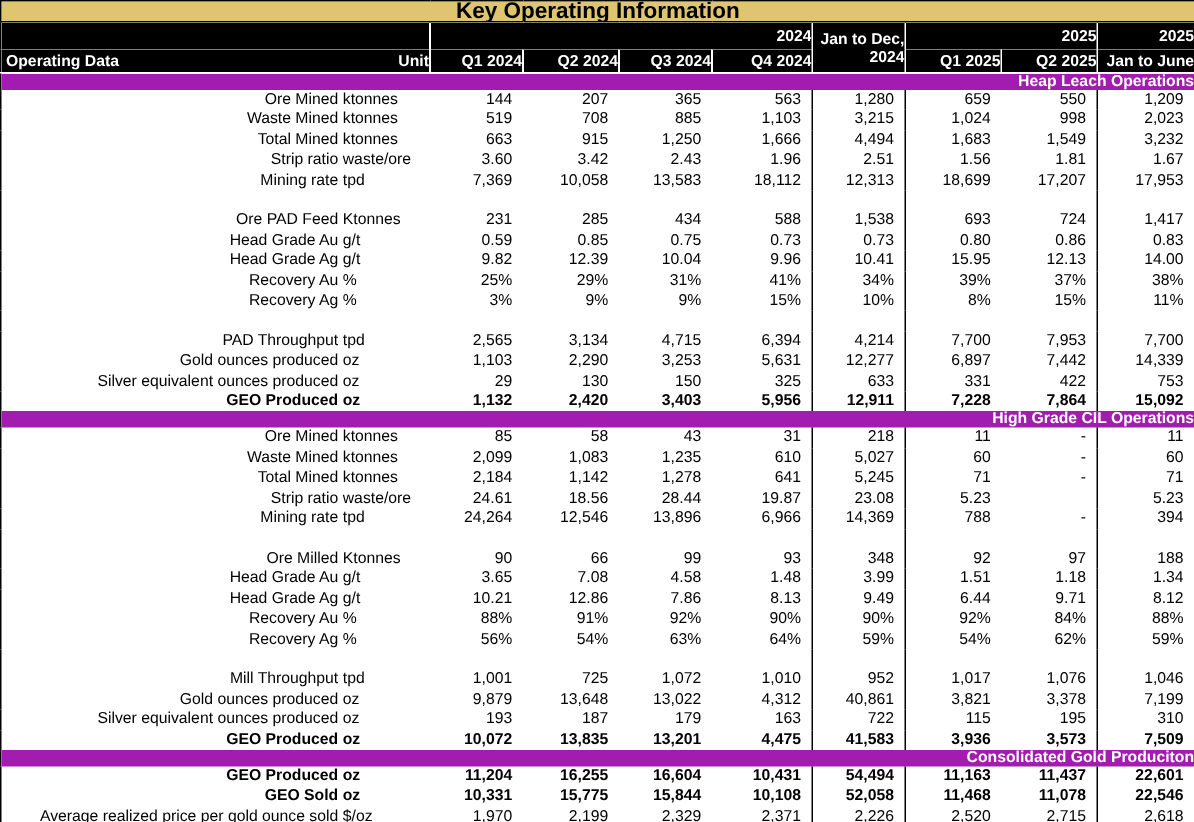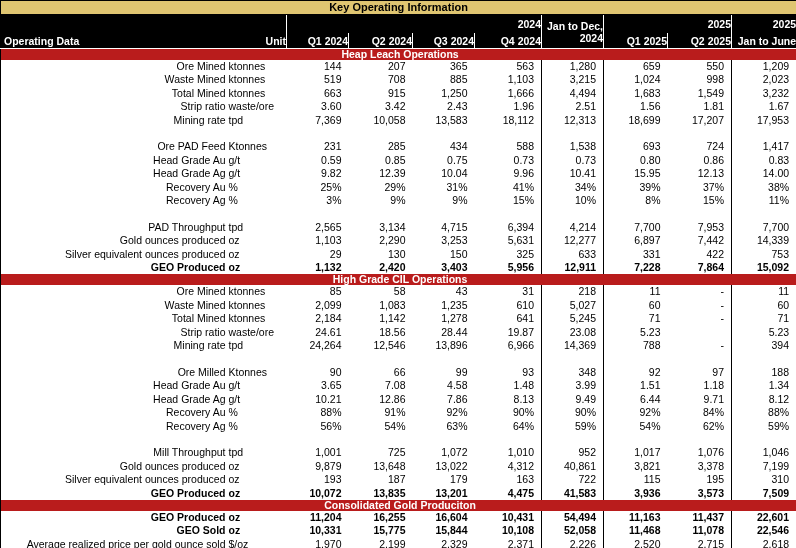--- a/index.html
+++ b/index.html
@@ -5,36 +5,36 @@
   html,body{margin:0;padding:0;background:#fff;}
   body{font-family:"Liberation Sans",sans-serif;color:#000;}
   .sheet{width:796px;height:548px;overflow:hidden;background:#fff;}
   table{width:796px;border-collapse:collapse;table-layout:fixed;
         border-left:1px solid #000;border-right:1px solid #000;border-top:1px solid #000;
         border-bottom:2px solid #000;}
   td{margin:0;padding:0;font-size:10.5px;overflow:hidden;white-space:nowrap;}
 
   
   .title-row td{height:13px;background:#dfc571;border:1px solid #000;
-                text-align:center;font-weight:bold;font-size:11px;line-height:13px;}
+                text-align:center;font-weight:bold;font-size:15px;line-height:13px;}
 
   
   .ghead td,.lhead td{background:#000;color:#fff;font-weight:bold;}
   .ghead td{height:18px;text-align:right;vertical-align:middle;}
   .lhead td{height:14px;text-align:right;vertical-align:bottom;border-bottom:1px solid #fff;
             padding-bottom:1px;}
   .lhead .od{text-align:left;padding-left:3px;}
   .wsepL{border-left:1px solid #fff;}
   .jandec{border-left:1px solid #fff;border-right:1px solid #fff;border-bottom:1px solid #fff;
           text-align:center;vertical-align:middle;line-height:12px;}
   .jandec span{display:block;}
 
   
-  .section-row td{height:11px;background:#b91c1c;color:#fff;font-weight:bold;
-                  text-align:center;padding-left:3px;line-height:11px;}
+  .section-row td{height:11px;background:#a21caf;color:#fff;font-weight:bold;
+                  text-align:right;padding-left:3px;line-height:11px;}
 
   
   tr.data td{height:13.4px;line-height:13.4px;background:#fff;}
   td.c-label{text-align:right;padding-left:3px;}
   td.c-unit{text-align:left;padding-left:3px;}
   td.c-val{text-align:right;padding-right:7px;}
   tr.bold td{font-weight:bold;}
   .sepL{border-left:1px solid #000;}
   .sepR{border-right:1px solid #000;}
 </style>

